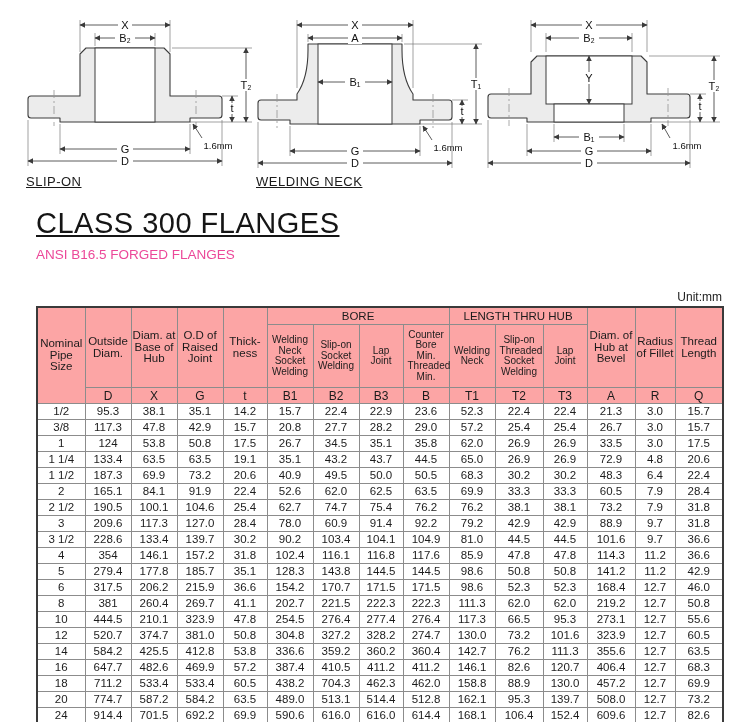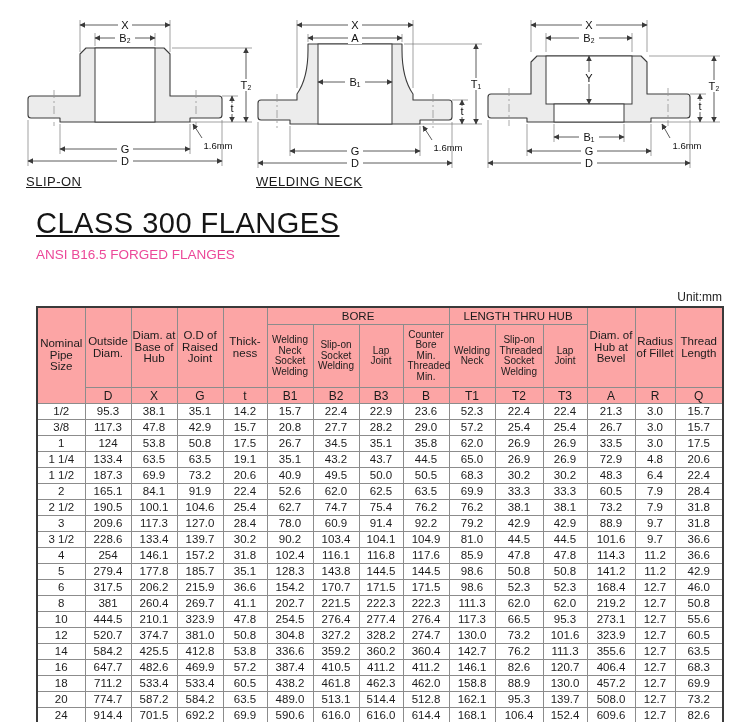--- a/index.html
+++ b/index.html
@@ -442,21 +442,21 @@
           <td>104.9</td>
           <td>81.0</td>
           <td>44.5</td>
           <td>44.5</td>
           <td>101.6</td>
           <td>9.7</td>
           <td>36.6</td>
         </tr>
         <tr>
           <td>4</td>
-          <td>254</td>
+          <td>354</td>
           <td>146.1</td>
           <td>157.2</td>
           <td>31.8</td>
           <td>102.4</td>
           <td>116.1</td>
           <td>116.8</td>
           <td>117.6</td>
           <td>85.9</td>
           <td>47.8</td>
           <td>47.8</td>
@@ -583,21 +583,21 @@
           <td>12.7</td>
           <td>68.3</td>
         </tr>
         <tr>
           <td>18</td>
           <td>711.2</td>
           <td>533.4</td>
           <td>533.4</td>
           <td>60.5</td>
           <td>438.2</td>
-          <td>461.8</td>
+          <td>704.3</td>
           <td>462.3</td>
           <td>462.0</td>
           <td>158.8</td>
           <td>88.9</td>
           <td>130.0</td>
           <td>457.2</td>
           <td>12.7</td>
           <td>69.9</td>
         </tr>
         <tr>

